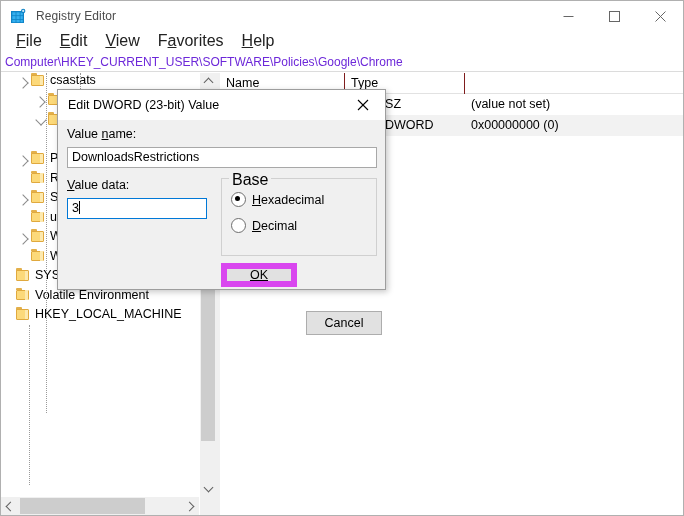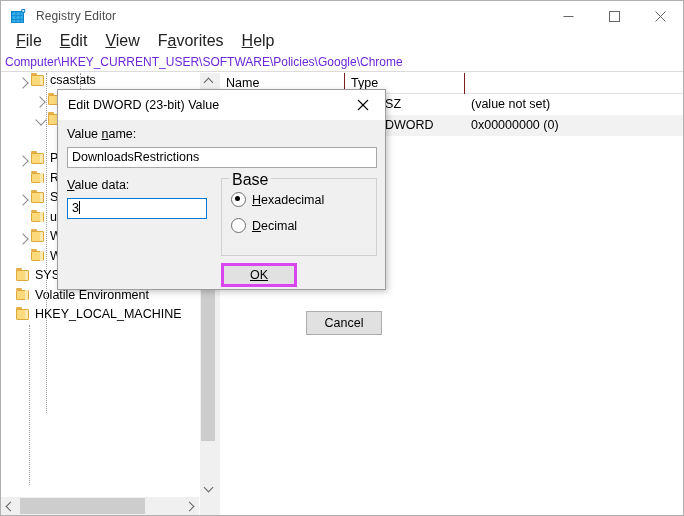--- a/index.html
+++ b/index.html
@@ -377,21 +377,21 @@
     height: 24px;
     background: #e1e1e1;
     border: 1px solid #adadad;
     box-sizing: border-box;
     font-size: 12.5px;
     color: #000;
     display: flex; align-items: center; justify-content: center;
     cursor: default;
     font-family: "Liberation Sans", sans-serif;
   }
-  .btn.default { border: 3px solid #d946ef; background: #e1e1e1; text-decoration: underline; }
+  .btn.default { border: 6px solid #d946ef; background: #e1e1e1; text-decoration: underline; }
 </style>
 </head>
 <body>
 
 <div id="app">
 
   <div class="titlebar">
     <div class="app-icon">
       <svg width="17" height="17" viewBox="0 0 17 17">
         <rect x="1" y="3" width="13" height="12" fill="#0f83c6"></rect>

